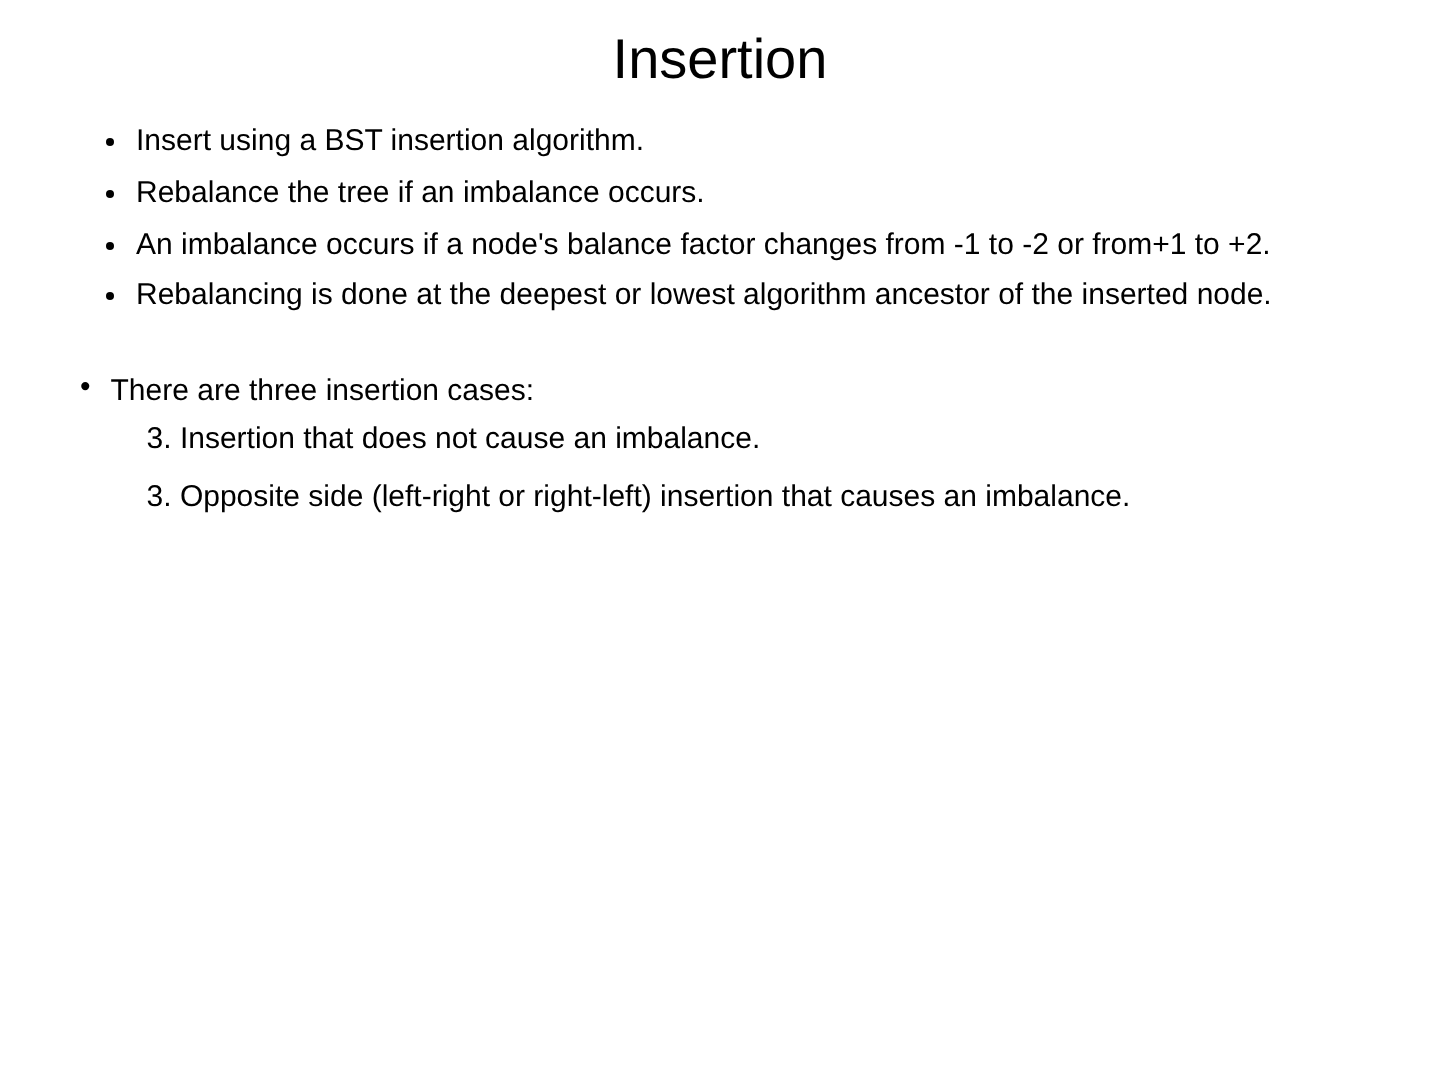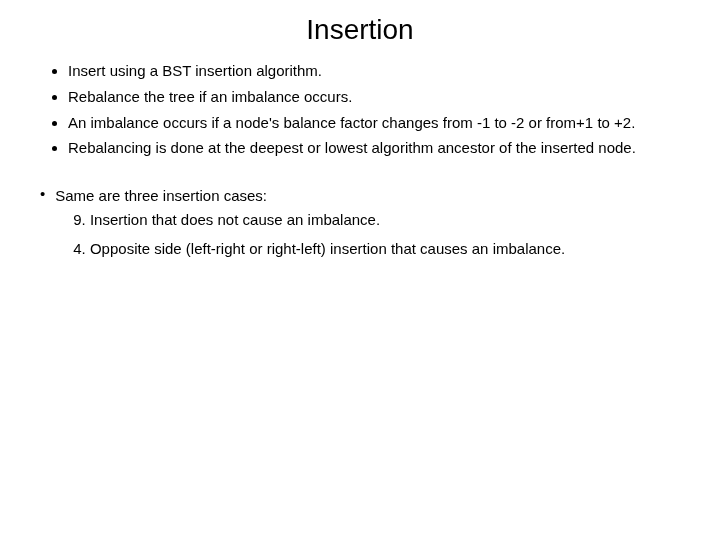--- a/index.html
+++ b/index.html
@@ -115,28 +115,28 @@
       <li>Rebalance the tree if an imbalance occurs.</li>
       <li>An imbalance occurs if a node's balance factor changes from -1 to -2 or from+1 to +2.</li>
       <li>Rebalancing is done at the deepest or lowest algorithm ancestor of the inserted node.</li>
     </ul>
   </div>
 
   <div class="cases-section">
     <div class="cases-intro">
       <span class="bullet-dot">•</span>
       <div class="cases-content">
-        <div class="cases-intro-text">Same are three insertion cases:</div>
+        <div class="cases-intro-text">There are three insertion cases:</div>
 
         <div class="case-number-1">
-          <span>9.  Insertion that does not cause an imbalance.</span>
+          <span>3.  Insertion that does not cause an imbalance.</span>
         </div>
 
 
         <div class="case-item">
-          <div class="case-label">4.  Opposite side (left-right or right-left) insertion that causes an imbalance.</div>
+          <div class="case-label">3.  Opposite side (left-right or right-left) insertion that causes an imbalance.</div>
         </div>
 
       </div>
     </div>
   </div>
 
 </div>
 
 </body></html>

